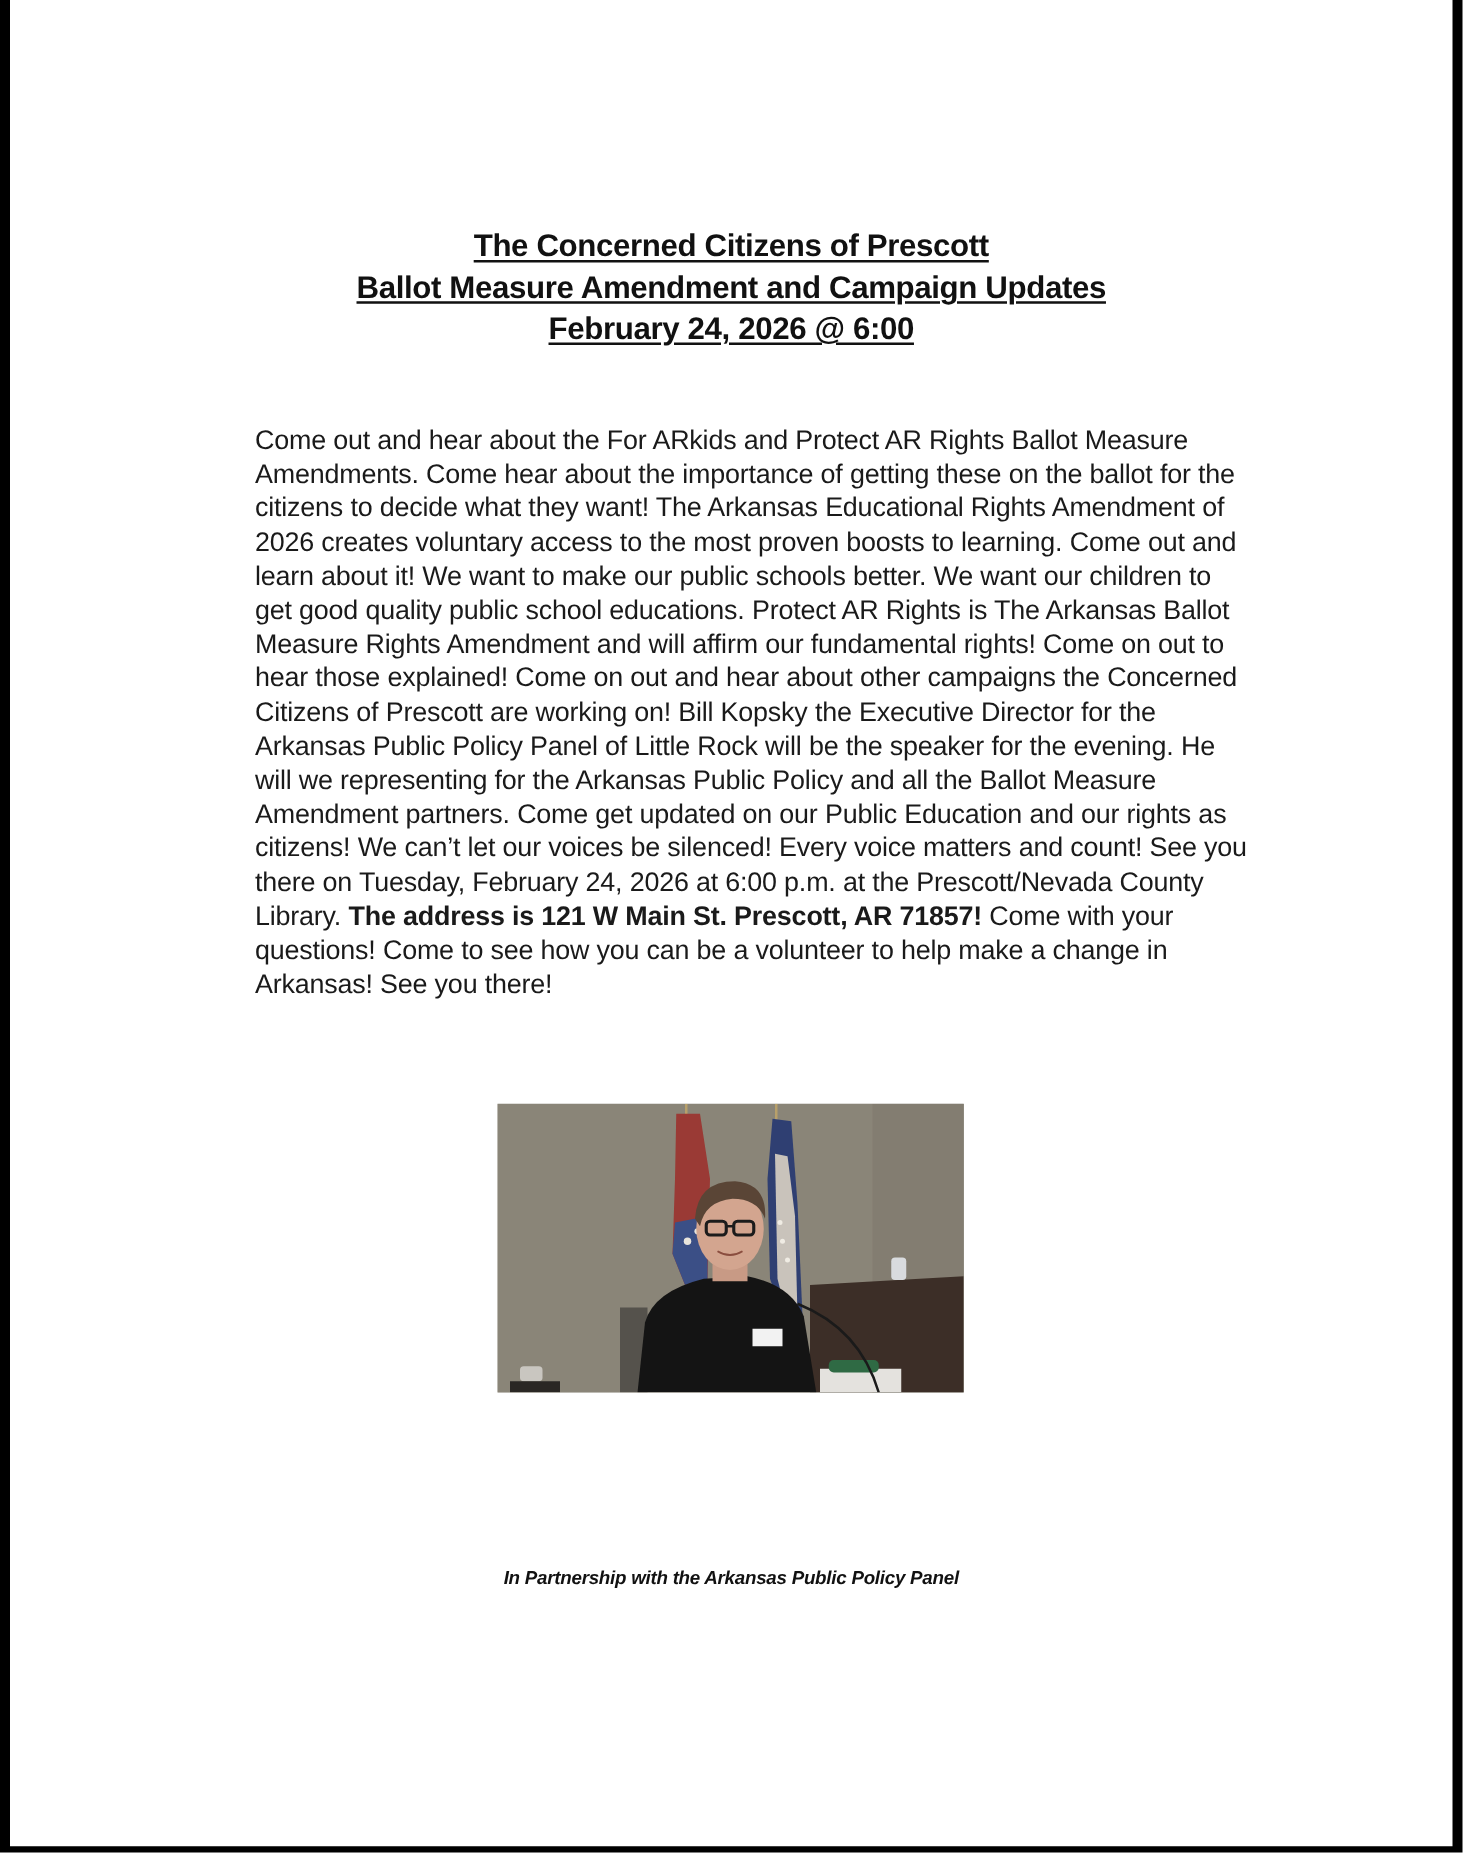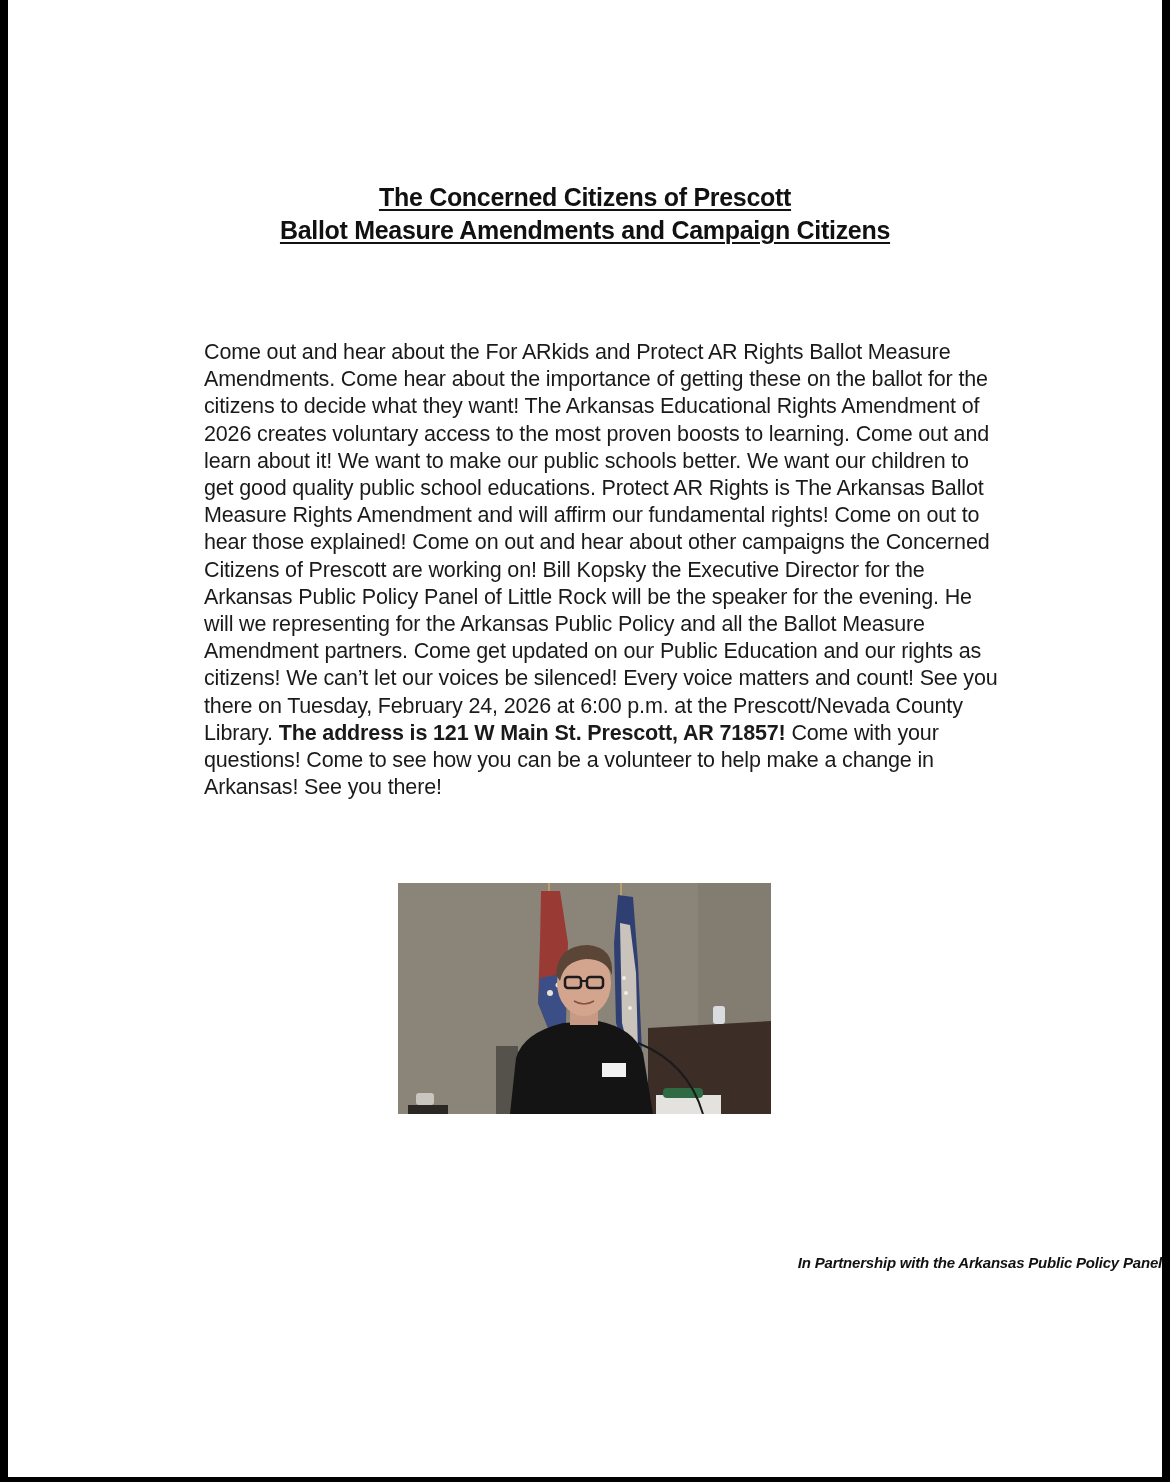--- a/index.html
+++ b/index.html
@@ -21,32 +21,33 @@
     position:absolute; left:180px; top:339px; width:800px;
     font-size:21.5px; line-height:27.2px; letter-spacing:-0.15px; color:#1a1a1a;margin-left:16px;
   }
   .body-text p { margin:0; }
   .body-text b { font-weight:bold; }
   .photo {
     position:absolute; left:390px; top:883px; width:373px; height:231px; overflow:hidden;
     background:linear-gradient(90deg,#8b8679 0%,#8d887c 40%,#857f72 70%,#7d776b 100%);
   }
   .footer {
-    position:absolute; left:0; top:1254px; width:1154px; text-align:right;
+    position:absolute; left:0; top:1254px; width:1154px; text-align:center;
     font-weight:bold; font-style:italic; font-size:15px; letter-spacing:-0.2px;
   }
 </style>
 </head>
 <body>
 
 <div class="page">
 
   <div class="header">
     <div>The Concerned Citizens of Prescott</div>
-    <div>Ballot Measure Amendments and Campaign Citizens</div>
+    <div>Ballot Measure Amendment and Campaign Updates</div>
+    <div>February 24, 2026 @ 6:00</div>
   </div>
 
   <div class="body-text">
     <p><span>Come out and hear about the For ARkids and Protect AR Rights Ballot Measure Amendments. Come hear about the importance of getting these on the ballot for the citizens to decide what they want! The Arkansas Educational Rights Amendment of 2026 creates voluntary access to the most proven boosts to learning. Come out  and learn about it! We want to make our public schools better. We want our children to get good quality public school educations.  Protect AR Rights is The Arkansas Ballot Measure Rights Amendment and will affirm our fundamental rights! Come on out to hear those explained! Come on out and hear about other campaigns the Concerned Citizens of Prescott are working on! Bill Kopsky the Executive Director for the Arkansas Public Policy Panel of Little Rock will be the speaker for the evening. He will we representing for the Arkansas Public Policy and all the Ballot Measure Amendment partners. Come get updated on our Public Education and our rights as citizens! We can’t let our voices be silenced! Every voice matters and count! See you there on Tuesday, February 24, 2026 at 6:00 p.m. at the Prescott/Nevada County Library. </span><b>The address is 121 W Main St. Prescott, AR 71857!</b><span> Come with your questions! Come to see how you can be a volunteer to help make a change in Arkansas! See you there!</span></p>
   </div>
 
   <div class="photo" title="Speaker in black sweater with name tag standing in front of Arkansas and US flags beside a podium">
     <svg width="373" height="231" viewBox="0 0 373 231" xmlns="http://www.w3.org/2000/svg">
 
       <rect x="0" y="0" width="373" height="231" fill="#8a8578"></rect>

